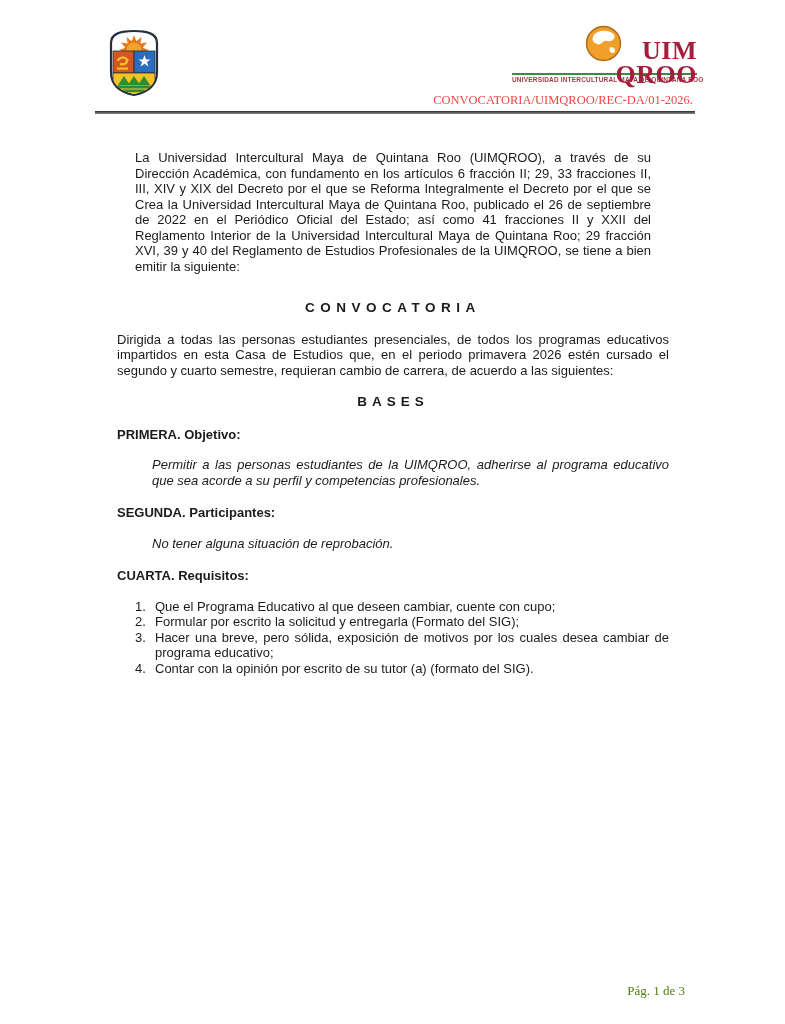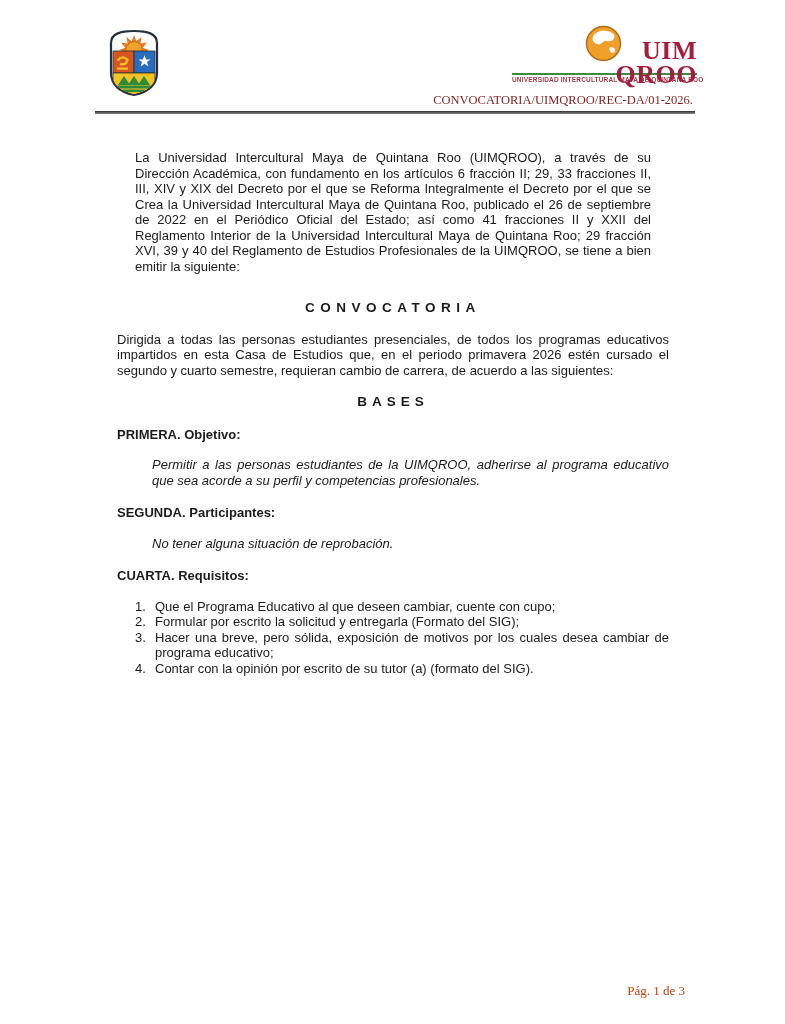--- a/index.html
+++ b/index.html
@@ -20,21 +20,21 @@
     letter-spacing:0.5px;
   }
   .uni-pyramid{width:50px;height:42px;margin-bottom:-2px;}
   .uni-rule{height:2px;margin-top:1px;}
   .uni-tagline{
     margin-top:1px;font-size:6.5px;letter-spacing:0.18px;font-weight:bold;
     text-align:center;white-space:nowrap;font-family:"Liberation Sans",sans-serif;
   }
   .ref-number{
     position:absolute;top:93px;right:92px;
-    font-family:"Liberation Serif",serif;font-size:12.5px;color:#7f1d1d;
+    font-family:"Liberation Serif",serif;font-size:12.5px;color:#ef4444;
   }
   .header-rule{
     position:absolute;left:95px;top:111px;width:600px;height:3px;
     background:linear-gradient(#2e2e2e,#8a8a8a);
   }
   
   .doc-body{
     position:absolute;left:117px;top:132px;width:552px;
     font-size:13px;line-height:15.5px;text-align:justify;
   }
@@ -152,13 +152,13 @@
       <span class="req-num">3.</span>
       <span class="req-text">Hacer una breve, pero sólida, exposición de motivos por los cuales desea cambiar de programa educativo;</span>
     </li>
     <li class="req-item">
       <span class="req-num">4.</span>
       <span class="req-text">Contar con la opinión por escrito de su tutor (a) (formato del SIG).</span>
     </li>
   </ol>
 </div>
 
-<div class="page-footer" style="color: #c2410c;">Pág. 1 de 3</div>
+<div class="page-footer" style="color: #4d7c0f;">Pág. 1 de 3</div>
 
 </body></html>

